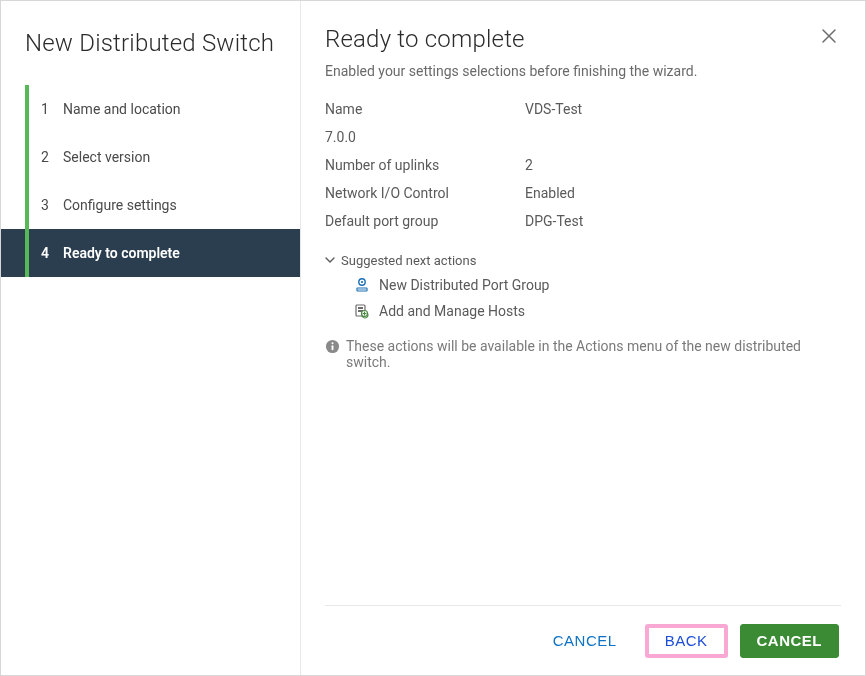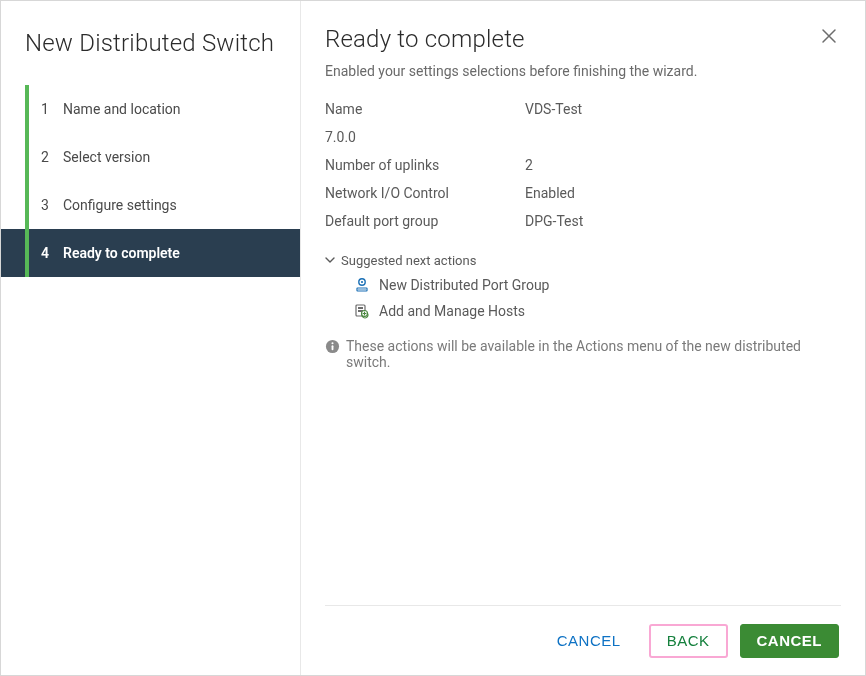--- a/index.html
+++ b/index.html
@@ -160,23 +160,23 @@
     display:inline-flex;
     align-items:center;
     justify-content:center;
   }
   .btn-link {
     color:#0e72c4;
     background:none;
     border:none;
   }
   .btn-outline {
-    color:#15803d;
+    color:#1d4ed8;
     background:#fff;
-    border:2px solid #f9a8d4;
+    border:4px solid #f9a8d4;
   }
   .btn-primary {
     color:#fff;
     background:#3b8b34;
     border:1px solid #3b8b34;
     font-weight:600;
   }
 </style>
 </head>
 <body>

